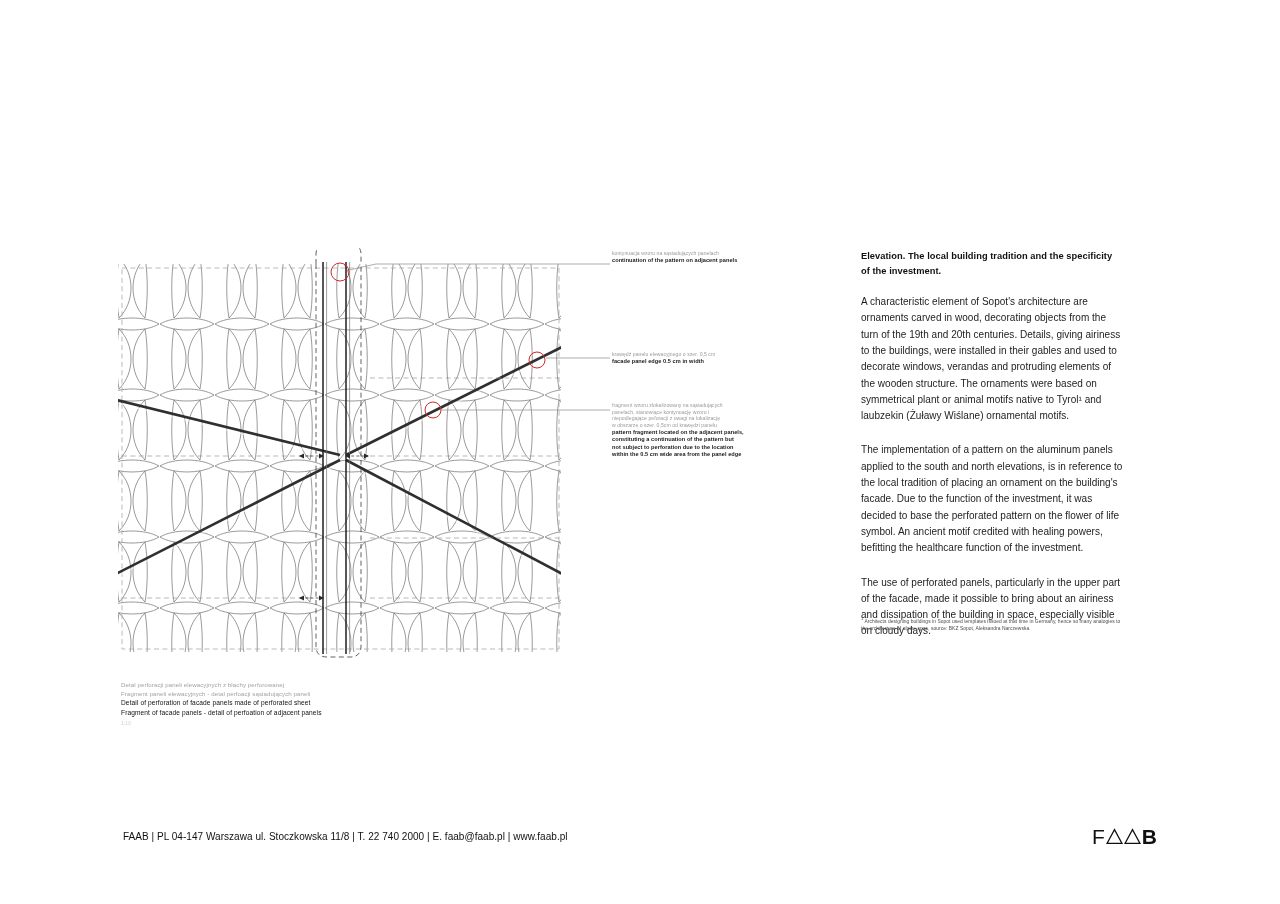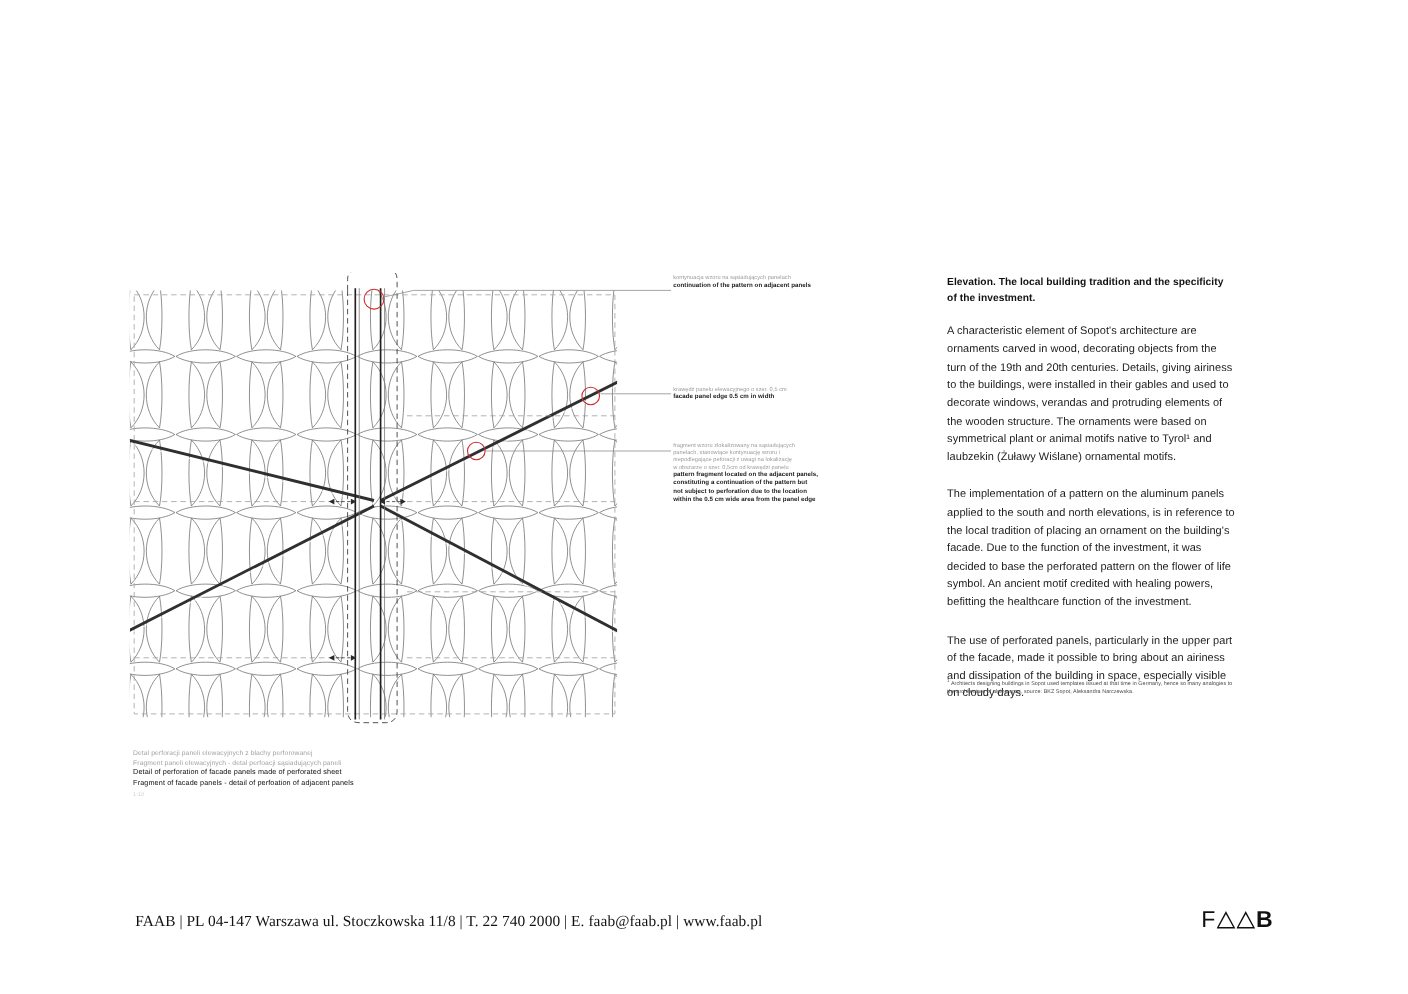--- a/index.html
+++ b/index.html
@@ -112,24 +112,23 @@
   #footnote .fn-marker {
     font-size: 4px;
     vertical-align: super;
   }
 
   
   #footer-contact {
     position: absolute;
     left: 123px;
     top: 831px;
-    font-size: 14px;
+    font-size: 10px;
     color: #111111;
     letter-spacing: .004em;
-    font-family: Liberation Serif, serif;
   }
   #brand-logo {
     position: absolute;
     right: 123px;
     top: 824px;
     display: flex;
     align-items: center;
     gap: 1px;
     height: 24px;
   }

